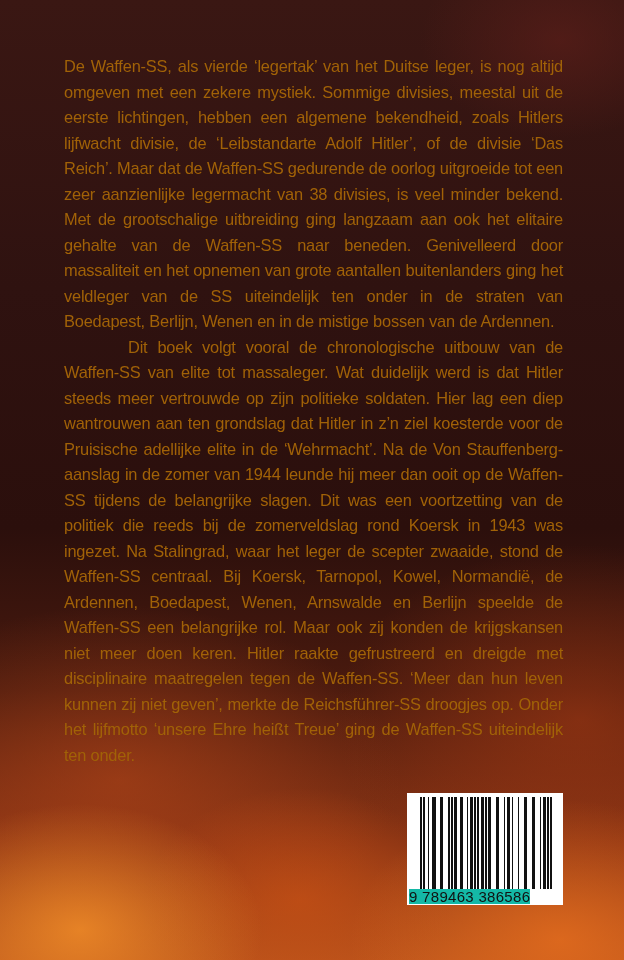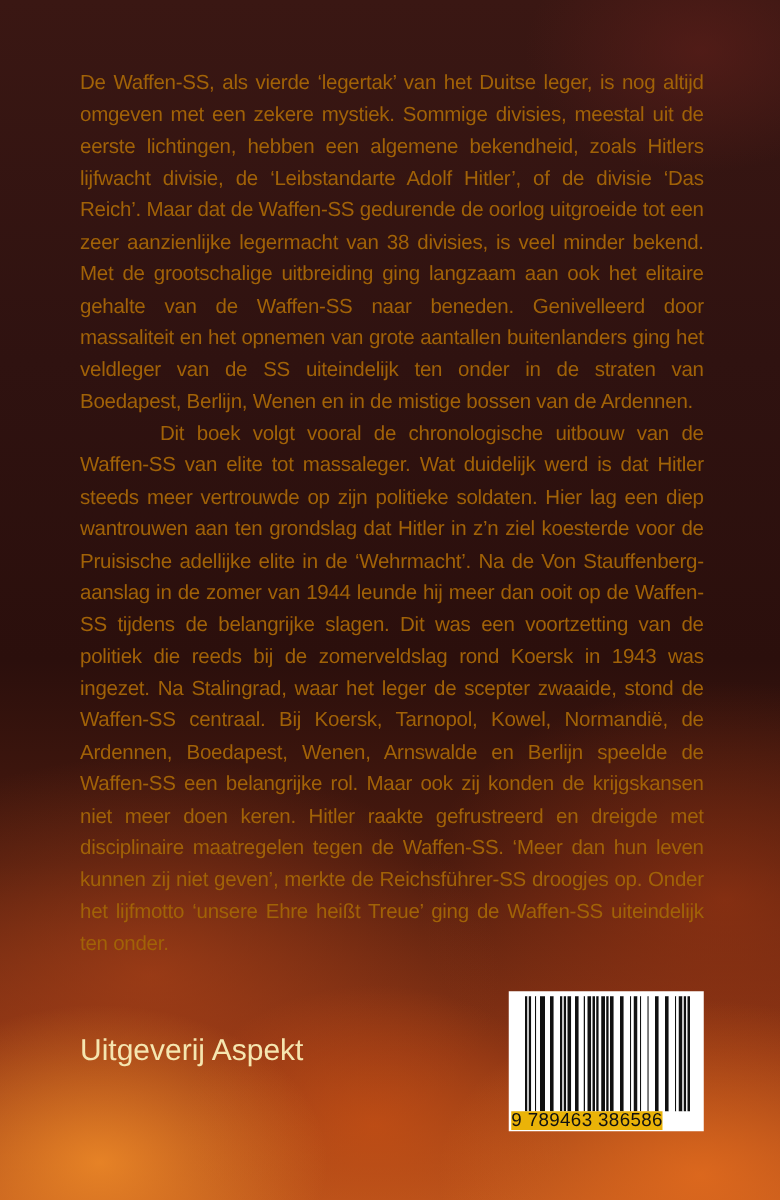--- a/index.html
+++ b/index.html
@@ -21,34 +21,33 @@
   .textblock p { margin:0; }
   .textblock p.indent { text-indent:64px; }
   .publisher { position:absolute; left:64px; top:826px; color:#f5e6b0; }
   .publisher .name { font-size:24px; line-height:30px; }
   .publisher .url { font-size:17.5px; line-height:22px; color:#f3ecd8; }
   .barcode { position:absolute; left:407px; top:793px; width:156px; height:112px;
     background:#fff; box-sizing:border-box; }
   .bars { position:absolute; left:13px; top:4px; width:134px; height:92px; display:flex; }
   .bars span { display:block; height:100%; }
   .barnum { position:absolute; left:2px; bottom:1px; font-size:15px; color:#111;
-    letter-spacing:0.3px; line-height:15px; background:#eab308; white-space:pre; }
+    letter-spacing:0.3px; line-height:15px; background:#14b8a6; white-space:pre; }
 </style>
 </head>
 <body>
 
 <div class="bg"></div>
 
 <div class="textblock">
   <p>De Waffen-SS, als vierde ‘legertak’ van het Duitse leger, is nog altijd omgeven met een zekere mystiek. Sommige divisies, meestal uit de eerste lichtingen, hebben een algemene be­kendheid, zoals Hitlers lijfwacht divisie, de ‘Leibstandarte Adolf Hitler’, of de divisie ‘Das Reich’. Maar dat de Waffen-SS gedu­rende de oorlog uitgroeide tot een zeer aanzienlijke legermacht van 38 divisies, is veel minder bekend. Met de grootschalige uitbreiding ging langzaam aan ook het elitaire gehalte van de Waffen-SS naar beneden. Genivelleerd door massaliteit en het opnemen van grote aantallen buitenlanders ging het veldleger van de SS uiteindelijk ten onder in de straten van Boedapest, Berlijn, Wenen en in de mistige bossen van de Ardennen.</p>
   <p class="indent">Dit boek volgt vooral de chronologische uitbouw van de Waffen-SS van elite tot massaleger. Wat duidelijk werd is dat Hit­ler steeds meer vertrouwde op zijn politieke soldaten. Hier lag een diep wantrouwen aan ten grondslag dat Hitler in z’n ziel koesterde voor de Pruisische adellijke elite in de ‘Wehrmacht’. Na de Von Stauffenberg-aanslag in de zomer van 1944 leunde hij meer dan ooit op de Waffen-SS tijdens de belangrijke slagen. Dit was een voortzetting van de politiek die reeds bij de zomerveldslag rond Koersk in 1943 was ingezet. Na Stalingrad, waar het leger de scepter zwaaide, stond de Waffen-SS centraal. Bij Koersk, Tarno­pol, Kowel, Normandië, de Ardennen, Boedapest, Wenen, Arns­walde en Berlijn speelde de Waffen-SS een belangrijke rol. Maar ook zij konden de krijgskansen niet meer doen keren. Hitler raakte gefrustreerd en dreigde met disciplinaire maatregelen tegen de Waffen-SS. ‘Meer dan hun leven kunnen zij niet geven’, merkte de Reichsführer-SS droogjes op. Onder het lijfmotto ‘unsere Ehre heißt Treue’ ging de Waffen-SS uiteindelijk ten onder.</p>
 </div>
 
 <div class="publisher">
-  <div class="name">Uitgeverij Aspekt</div>
 </div>
 
 <div class="barcode">
   <div class="bars" id="bars">
       <span style="width: 1.55814px; background: rgb(17, 17, 17);"></span>
       <span style="width: 1.55814px; background: rgb(255, 255, 255);"></span>
       <span style="width: 1.55814px; background: rgb(17, 17, 17);"></span>
       <span style="width: 3.11628px; background: rgb(255, 255, 255);"></span>
       <span style="width: 1.55814px; background: rgb(17, 17, 17);"></span>
       <span style="width: 3.11628px; background: rgb(255, 255, 255);"></span>

